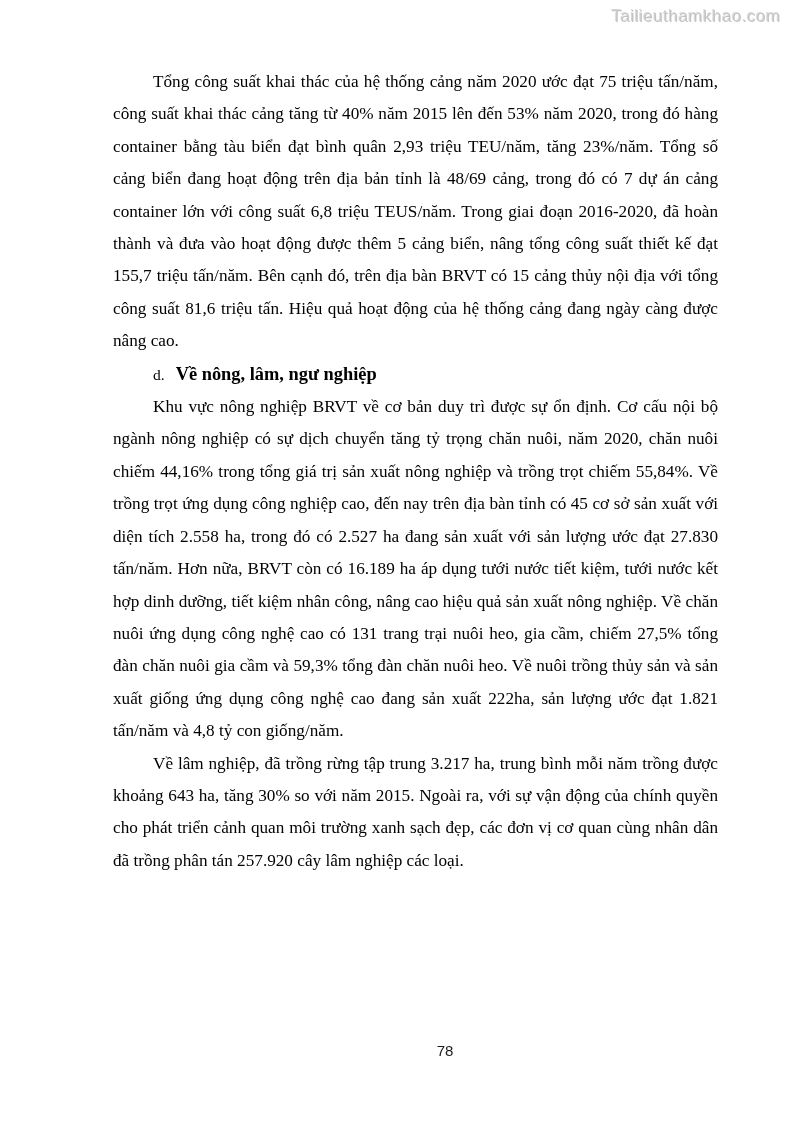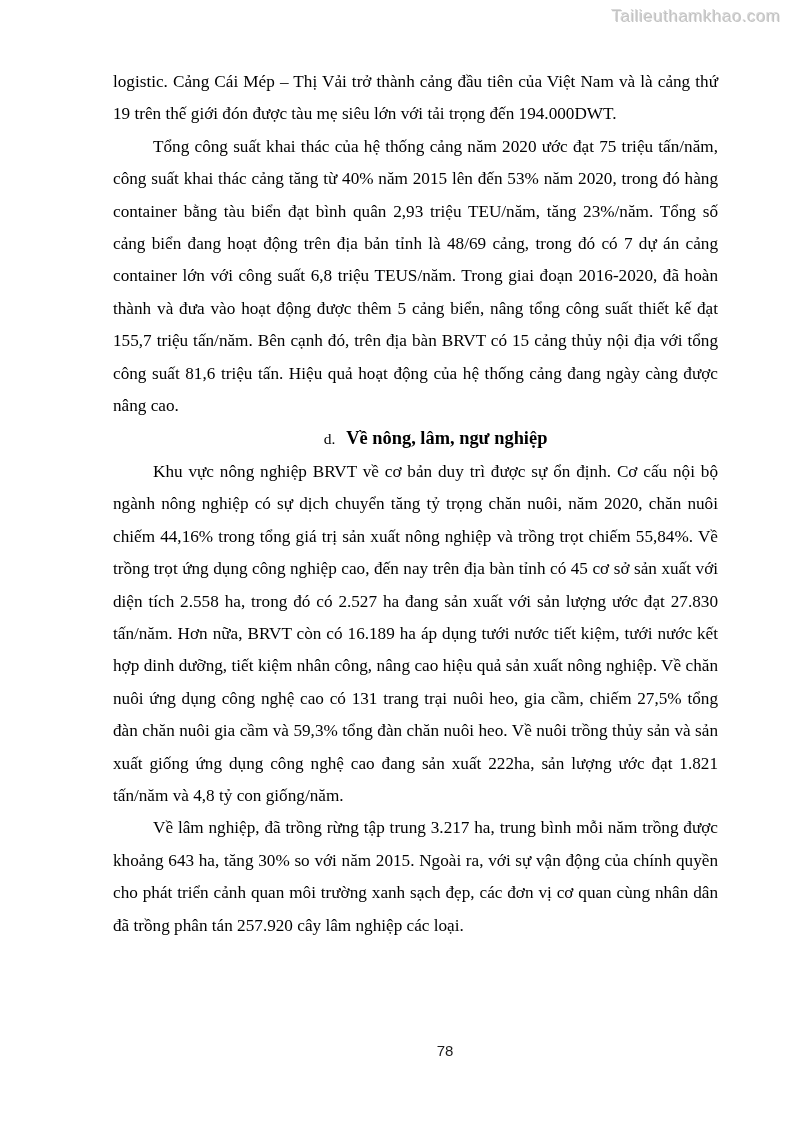--- a/index.html
+++ b/index.html
@@ -41,21 +41,21 @@
     padding: 0;
     text-indent: 40px;
   }
   .content p.no-indent {
     text-indent: 0;
   }
   .section-heading {
     margin: 0;
     padding-left: 44px;
     line-height: 32.4px;
-    text-align: center;
+    text-align: left;
   }
   .section-heading .marker {
     font-weight: normal;
     font-size: 15.5px;
     margin-right: 11px;
   }
   .section-heading .heading-text {
     font-weight: bold;
     font-size: 18.4px;
   }
@@ -73,21 +73,20 @@
 </style>
 </head>
 <body>
 
 <div class="page">
 
   <div class="watermark">Tailieuthamkhao.com</div>
 
   <div class="content">
 
-    <p class="no-indent">logistic. Cảng Cái Mép – Thị Vải trở thành cảng đầu tiên của Việt Nam và là cảng thứ 19 trên thế giới đón được tàu mẹ siêu lớn với tải trọng đến 194.000DWT.</p>
 
     <p>Tổng công suất khai thác của hệ thống cảng năm 2020 ước đạt 75 triệu tấn/năm, công suất khai thác cảng tăng từ 40% năm 2015 lên đến 53% năm 2020, trong đó hàng container bằng tàu biển đạt bình quân 2,93 triệu TEU/năm, tăng 23%/năm. Tổng số cảng biển đang hoạt động trên địa bản tỉnh là 48/69 cảng, trong đó có 7 dự án cảng container lớn với công suất 6,8 triệu TEUS/năm. Trong giai đoạn 2016-2020, đã hoàn thành và đưa vào hoạt động được thêm 5 cảng biển, nâng tổng công suất thiết kế đạt 155,7 triệu tấn/năm. Bên cạnh đó, trên địa bàn BRVT có 15 cảng thủy nội địa với tổng công suất 81,6 triệu tấn. Hiệu quả hoạt động của hệ thống cảng đang ngày càng được nâng cao.</p>
 
     <p class="section-heading">
       <span class="marker">d.</span><span class="heading-text">Về nông, lâm, ngư nghiệp</span>
     </p>
 
     <p>Khu vực nông nghiệp BRVT về cơ bản duy trì được sự ổn định. Cơ cấu nội bộ ngành nông nghiệp có sự dịch chuyển tăng tỷ trọng chăn nuôi, năm 2020, chăn nuôi chiếm 44,16% trong tổng giá trị sản xuất nông nghiệp và trồng trọt chiếm 55,84%. Về trồng trọt ứng dụng công nghiệp cao, đến nay trên địa bàn tỉnh có 45 cơ sở sản xuất với diện tích 2.558 ha, trong đó có 2.527 ha đang sản xuất với sản lượng ước đạt 27.830 tấn/năm. Hơn nữa, BRVT còn có 16.189 ha áp dụng tưới nước tiết kiệm, tưới nước kết hợp dinh dưỡng, tiết kiệm nhân công, nâng cao hiệu quả sản xuất nông nghiệp. Về chăn nuôi ứng dụng công nghệ cao có 131 trang trại nuôi heo, gia cầm, chiếm 27,5% tổng đàn chăn nuôi gia cầm và 59,3% tổng đàn chăn nuôi heo. Về nuôi trồng thủy sản và sản xuất giống ứng dụng công nghệ cao đang sản xuất 222ha, sản lượng ước đạt 1.821 tấn/năm và 4,8 tỷ con giống/năm.</p>
 
     <p>Về lâm nghiệp, đã trồng rừng tập trung 3.217 ha, trung bình mỗi năm trồng được khoảng 643 ha, tăng 30% so với năm 2015. Ngoài ra, với sự vận động của chính quyền cho phát triển cảnh quan môi trường xanh sạch đẹp, các đơn vị cơ quan cùng nhân dân đã trồng phân tán 257.920 cây lâm nghiệp các loại.</p>

